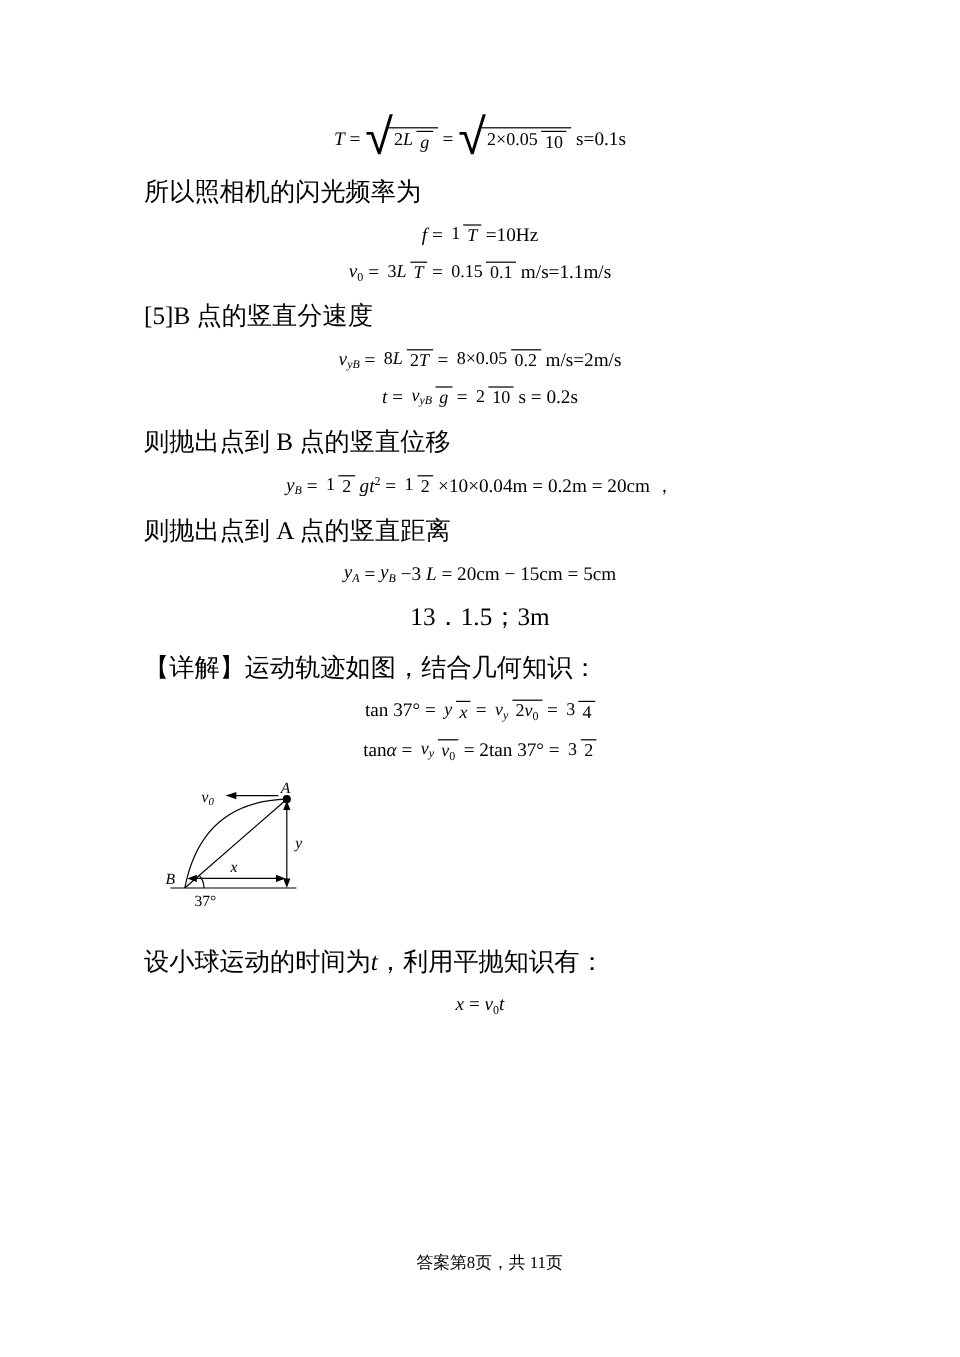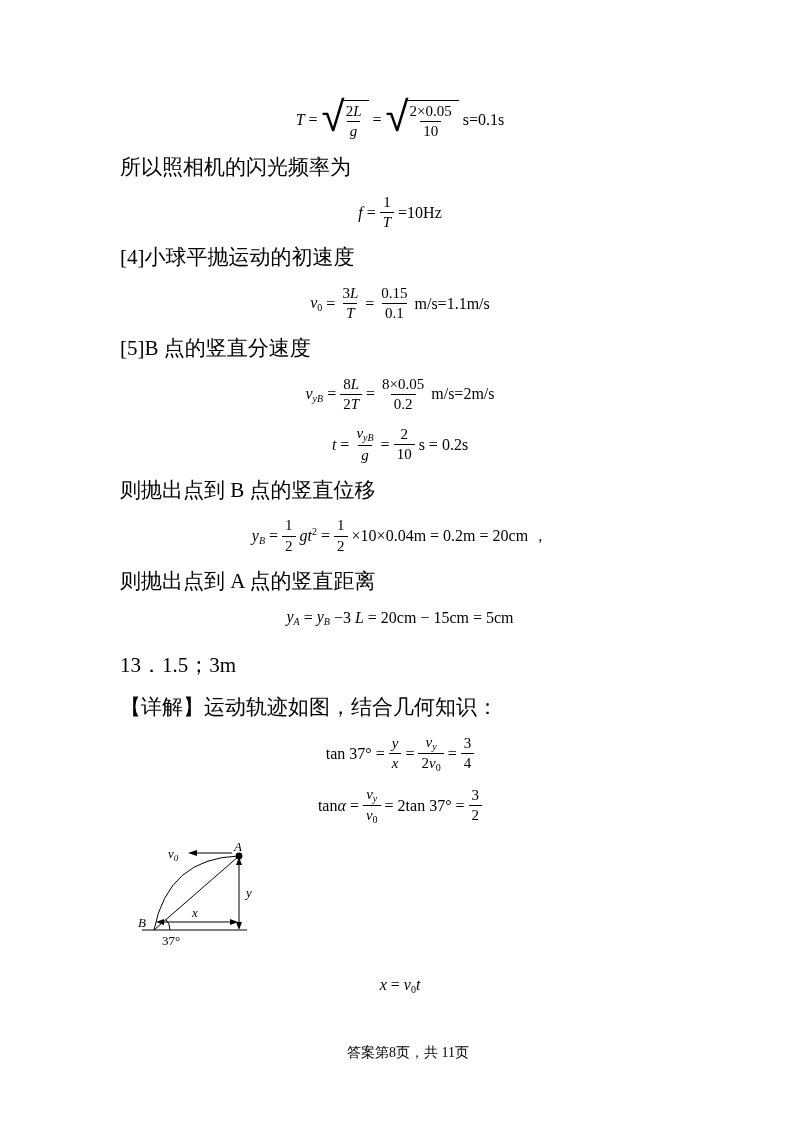--- a/index.html
+++ b/index.html
@@ -1,26 +1,26 @@
 <!DOCTYPE html>
 <html><head>
 <meta charset="utf-8">
 <style>
   * { margin:0; padding:0; box-sizing:border-box; }
   html,body { background:#eee; }
   body { width:800px; height:1131px; margin:0 auto; font-family:"Liberation Serif","DejaVu Serif",serif; color:#000; }
   .page { position:relative; width:800px; height:1131px; background:#fff; overflow:hidden;
           padding:88px 120px 0 120px; }
   .para { font-size:21px; line-height:1.4; margin:12px 0; }
-  .answer-line { margin-top:24px; }
+  .answer-line { margin-top:12px;text-align:center; }
   .formula { display:flex; justify-content:center; align-items:center; font-size:16px; margin:12px 0; }
   .formula > * { margin:0 2px; white-space:nowrap; }
   .var { font-style:italic; }
   .tok { display:inline-block; }
-  .frac { display:inline-flex; flex-direction:column; align-items:center; text-align:center; font-size:15px; }
+  .frac { display:inline-flex; align-items:center; text-align:center; font-size:15px; }
   .frac .num { display:block; padding:0 3px 1px; line-height:1.15; }
   .frac .den { display:block; border-top:1px solid #000; padding:1px 3px 0; line-height:1.15; }
   .sqrt { display:inline-flex; align-items:center; }
   .sqrt .rad { font-family:"DejaVu Sans",sans-serif; font-size:42px; line-height:0.8; font-weight:300;
                margin-right:-4px; transform:translateY(-3px); }
   .sqrt .radbody { border-top:1.3px solid #000; padding:2px 4px 0 2px; display:inline-flex; align-items:center; }
   sub, sup { font-size:10px; }
   sub { vertical-align:-3px; }
   .diagram { margin:16px 0 8px 12px; }
   svg .ln { stroke:#000; stroke-width:1; fill:none; }
@@ -64,21 +64,20 @@
   <div class="formula">
     <span class="tok var">f</span>
     <span class="tok">=</span>
     <span class="frac">
       <span class="num">1</span>
       <span class="den var">T</span>
     </span>
     <span class="tok">=10Hz</span>
   </div>
 
-  <p class="para">[4]小球平抛运动的初速度</p>
 
   <div class="formula">
     <span class="tok"><span class="var">v</span><sub>0</sub></span>
     <span class="tok">=</span>
     <span class="frac">
       <span class="num"><span class="tok">3</span><span class="tok var">L</span></span>
       <span class="den var">T</span>
     </span>
     <span class="tok">=</span>
     <span class="frac">
@@ -206,20 +205,21 @@
       <path class="ln" d="M 38 88 A 16 16 0 0 0 34 77.5"></path>
       <text class="lbl it" x="102" y="9">A</text>
       <text class="lbl it" x="36" y="16"><tspan>v</tspan><tspan dy="3" font-size="9">0</tspan></text>
       <text class="lbl it" x="114" y="55">y</text>
       <text class="lbl it" x="60" y="75">x</text>
       <text class="lbl it" x="6" y="85">B</text>
       <text class="lbl" x="30" y="103">37°</text>
     </svg>
   </div>
 
+  <p class="para"><span>设小球运动的时间为</span><span class="var">t</span><span>，利用平抛知识有：</span></p>
 
   <div class="formula">
     <span class="tok var">x</span>
     <span class="tok">=</span>
     <span class="tok"><span class="var">v</span><sub>0</sub><span class="var">t</span></span>
   </div>
 
   <div class="footer">答案第8页，共 11页</div>
 
 </div>

